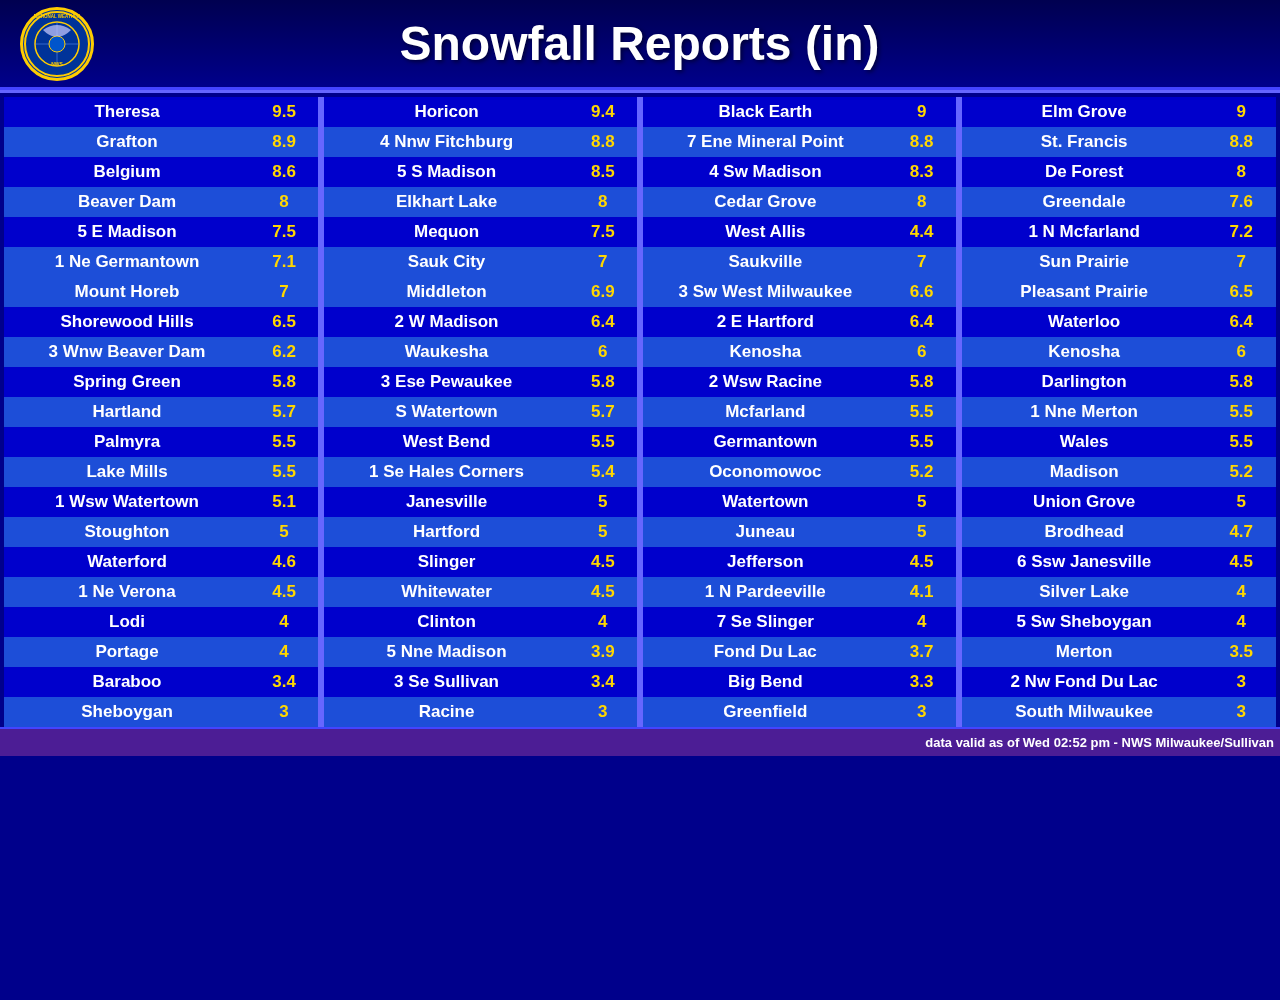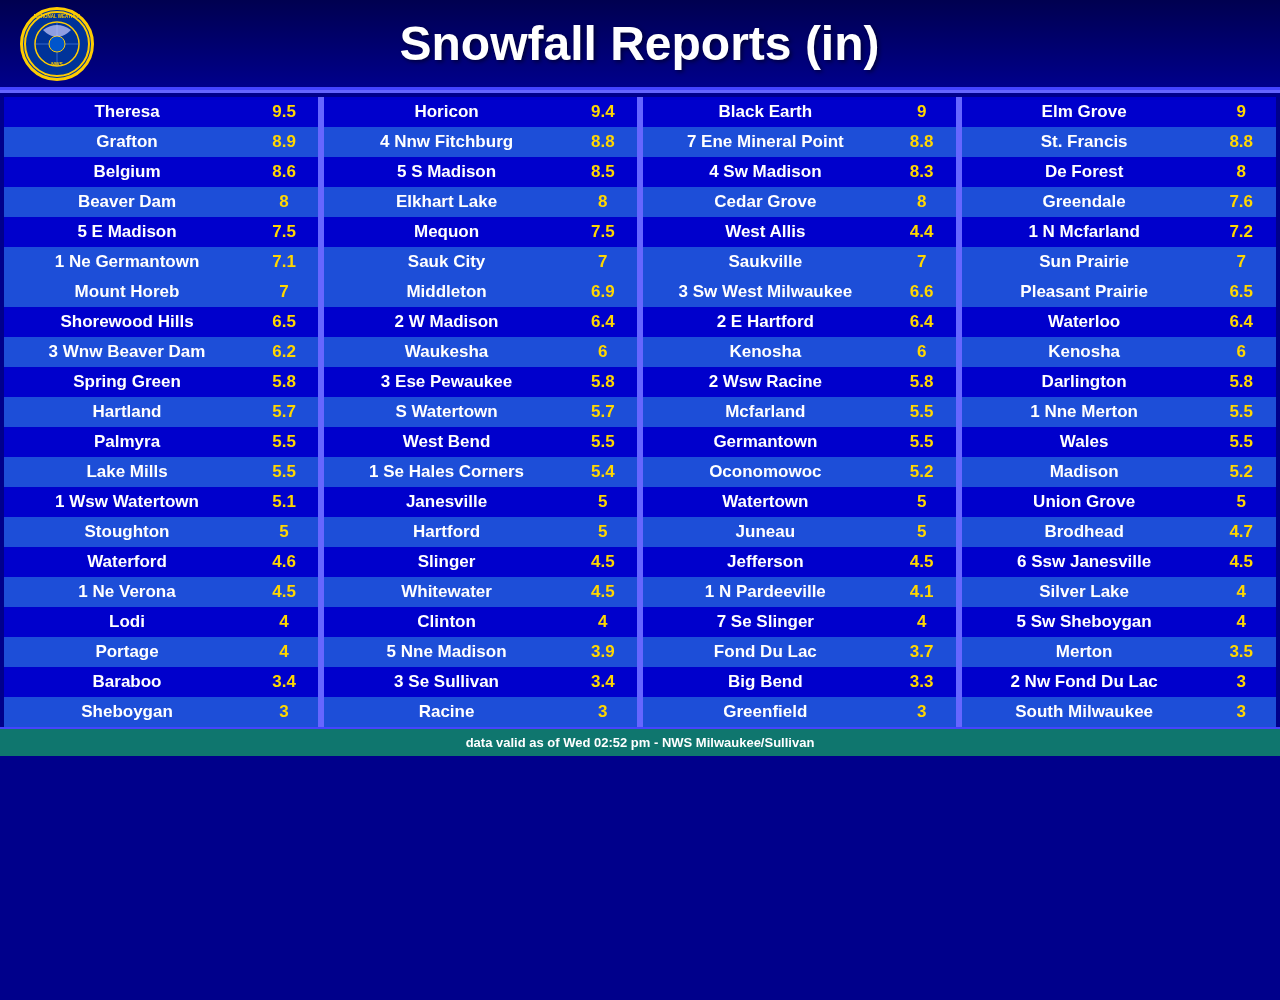--- a/index.html
+++ b/index.html
@@ -58,26 +58,26 @@
       color: #FFD700;
       text-align: center;
       width: 65px;
     }
     .col-divider {
       border-left: 3px solid #6666ff !important;
       border-right: 3px solid #6666ff !important;
       width: 3px;
     }
     .footer {
-      text-align: center;
+      text-align: right;
       padding: 6px;
       font-size: 13px;
       color: white;
       font-weight: bold;
-      background: #0f766e;
+      background: #4c1d95;
       border-top: 2px solid #4444ff;
     }
     .logo-circle {
       width: 74px;
       height: 74px;
       border-radius: 50%;
       border: 3px solid #ffcc00;
       background: #003399;
       display: flex;
       align-items: center;

